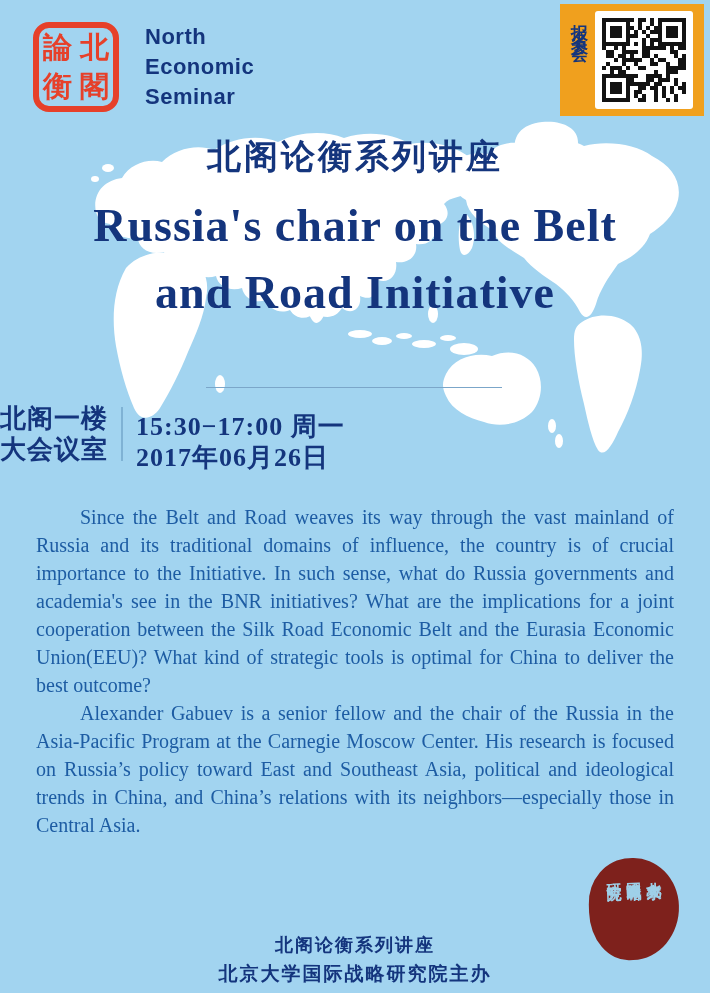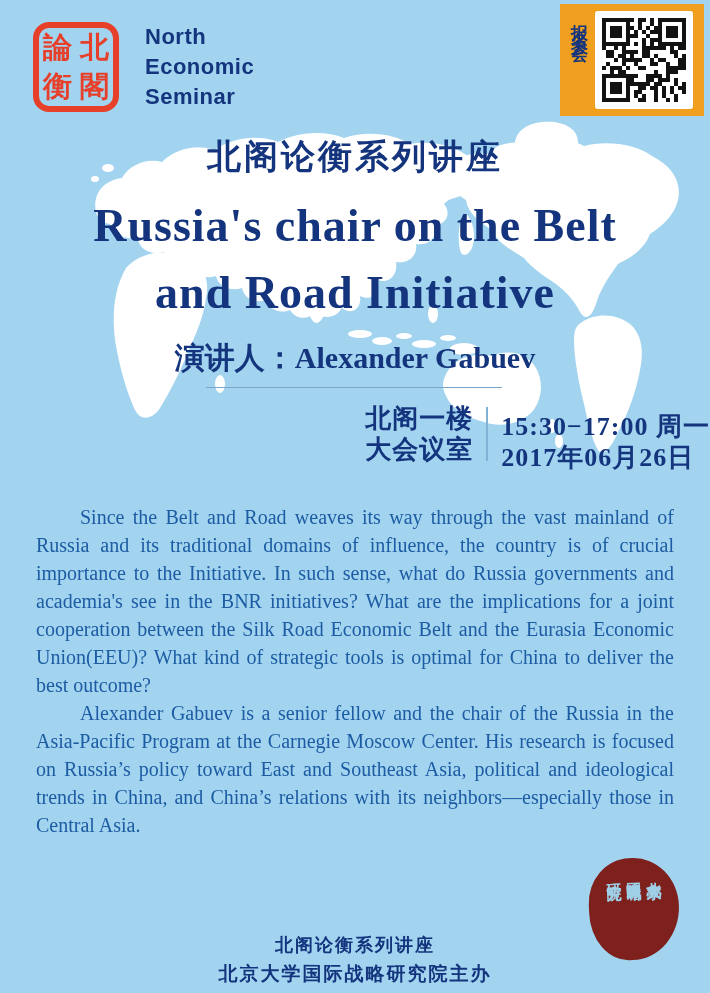--- a/index.html
+++ b/index.html
@@ -57,21 +57,21 @@
     position:absolute;top:338px;left:0;width:100%;text-align:center;
     color:var(--title-navy,#14357d);font-size:30px;font-weight:bold;
   }
   .speaker-rule{
     position:absolute;top:387px;left:206px;width:296px;height:1px;
     background:#7ba6c9;
   }
   
   .info{
     position:absolute;top:394px;left:0;width:100%;
-    display:flex;justify-content:flex-end;align-items:center;
+    display:flex;justify-content:flex-start;align-items:center;
     color:var(--title-navy,#14357d);font-weight:bold;
   }
   .info-venue{font-size:26px;line-height:31px;text-align:center;letter-spacing:1px;}
   .info-divider{width:2px;height:54px;background:#7fb2d4;margin:0 13px;}
   .info-time{font-size:26px;line-height:31px;text-align:left;letter-spacing:1px;margin-top:17px;}
   
   .body-text{
     position:absolute;left:36px;top:503px;width:638px;
     color:var(--body-blue,#1d5ca3);
     font-family:Liberation Serif, serif;
@@ -399,23 +399,20 @@
         </svg>
     </div>
   </div>
 
   <div class="series-title">北阁论衡系列讲座</div>
   <div class="main-title">
     <div>Russia's chair on the Belt</div>
     <div>and Road Initiative</div>
   </div>
 
-  <div class="speaker">
-    <span>演讲人：</span><span>Alexander Gabuev</span>
-  </div>
   <div class="speaker-rule"></div>
 
   <div class="info">
     <div class="info-venue">
       <div>北阁一楼</div>
       <div>大会议室</div>
     </div>
     <div class="info-divider"></div>
     <div class="info-time">
       <div>15:30−17:00 周一</div>

